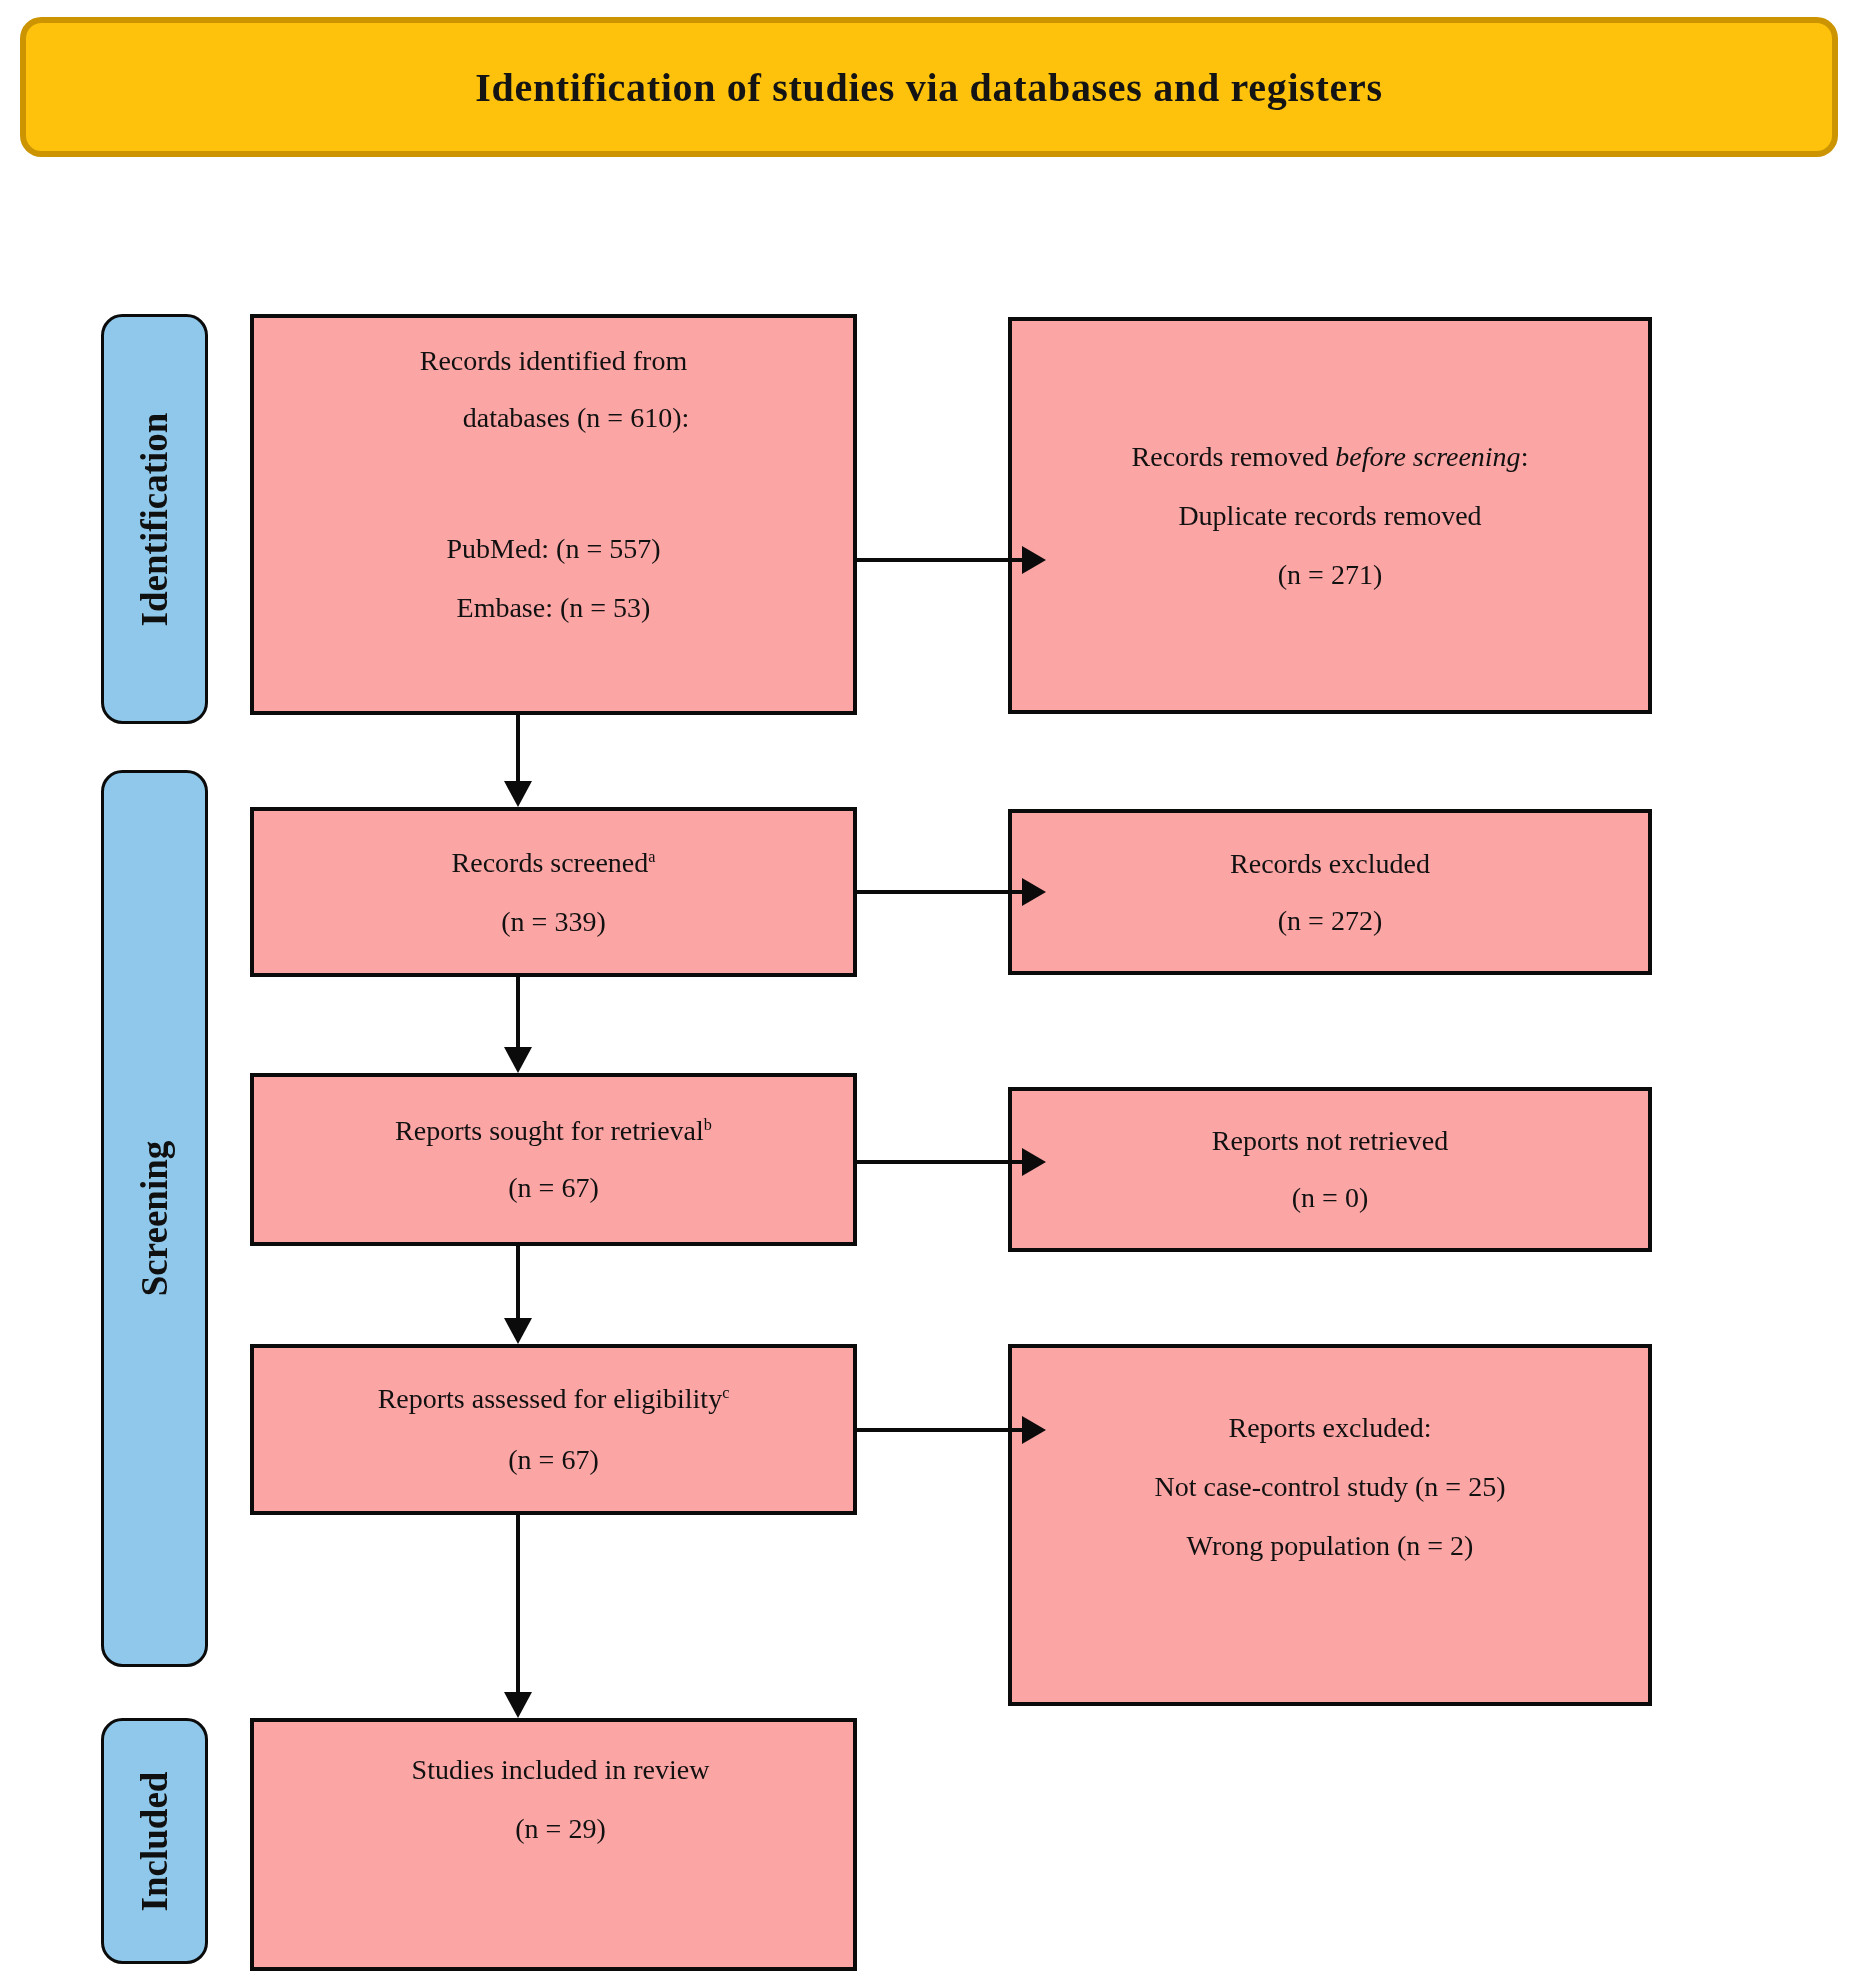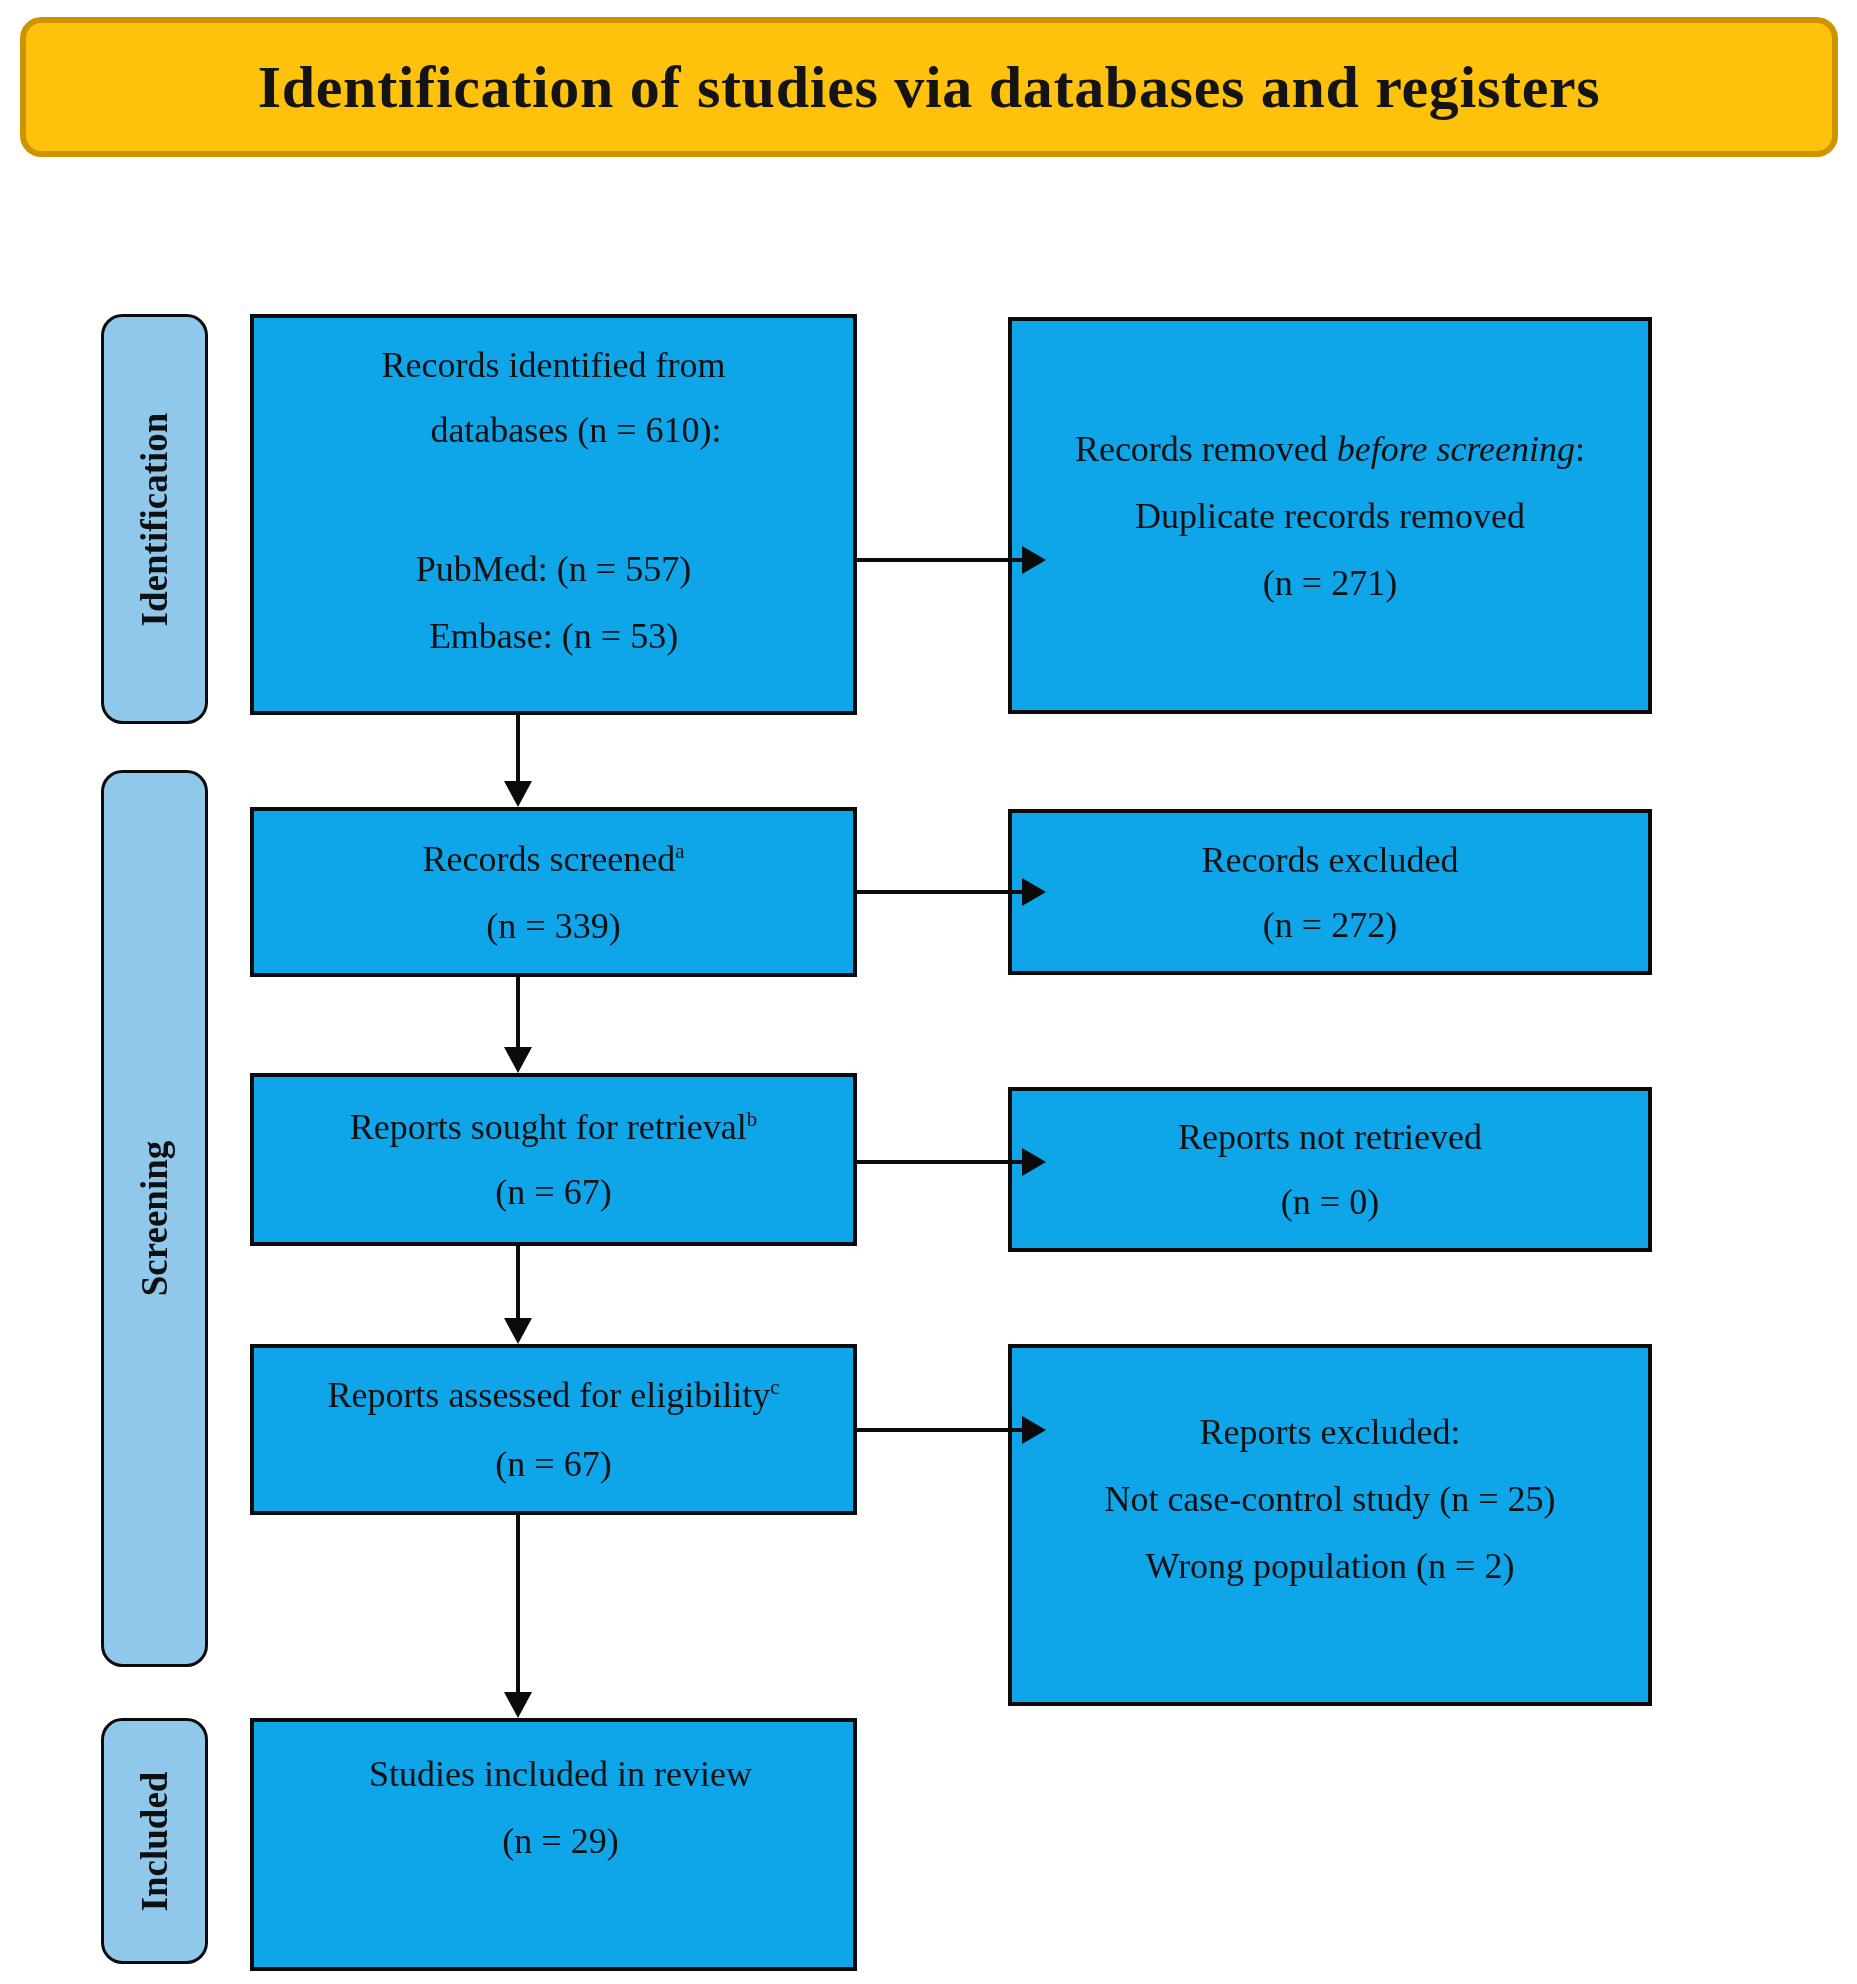--- a/index.html
+++ b/index.html
@@ -14,45 +14,45 @@
 
   
   .banner {
     position:absolute; left:20px; top:17px; width:1818px; height:140px;
     background:var(--banner_fill,#FEC20D);
     border:6.4px solid var(--banner_border,#CC9400);
     border-radius:21.4px;
     box-sizing:border-box;
     display:flex; align-items:center; justify-content:center;
   }
-  .banner-text { font-size:60px; font-weight:bold; letter-spacing:0.7px; color:#141414; }
+  .banner-text { font-size:40px; font-weight:bold; letter-spacing:0.7px; color:#141414; }
 
   
   .stage-bar {
     position:absolute; left:101px; width:107px;
     background:var(--stage_fill,#8FC8EA);
     border:3.6px solid #0b0b0b;
     border-radius:21.4px;
     box-sizing:border-box;
     display:flex; align-items:center; justify-content:center;
   }
   .stage-label {
     transform:rotate(-90deg);
     white-space:nowrap;
     font-weight:bold; font-size:37px; color:#101010;
   }
 
   
   .node {
     position:absolute;
-    background:#0ea5e9;
+    background:#fca5a5;
     border:4.3px solid #0b0b0b;
     box-sizing:border-box;
     display:flex; flex-direction:column; align-items:center;
-    font-size:36px; line-height:1;
+    font-size:28px; line-height:1;
     text-align:center;
   }
   .left-col  { left:250px;  width:607px; }
   .right-col { left:1008px; width:644px; }
   .node .line { display:block; white-space:nowrap; }
   .node sup { font-size:0.58em; line-height:0; vertical-align:super; }
   .node .it { font-style:italic; }
 
   .v-center { justify-content:center; }
 

